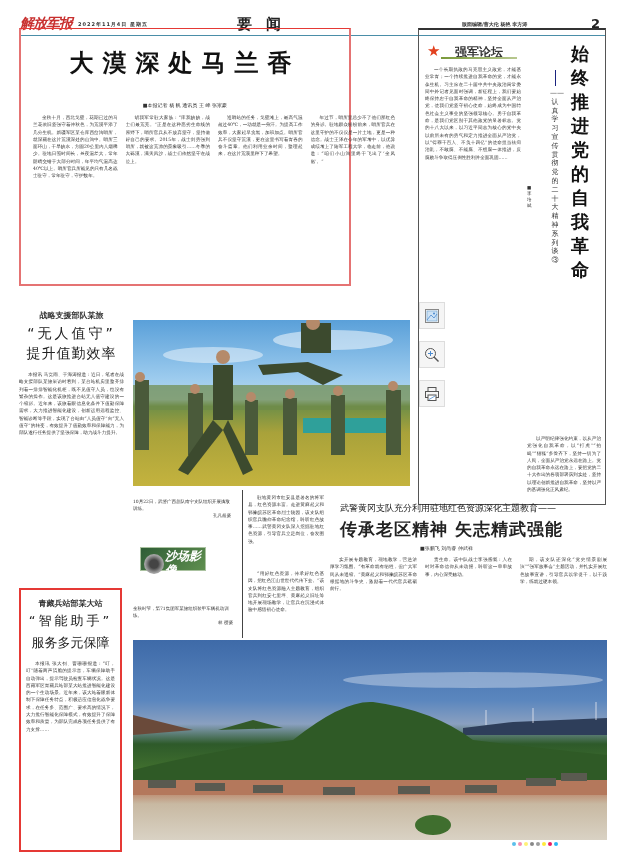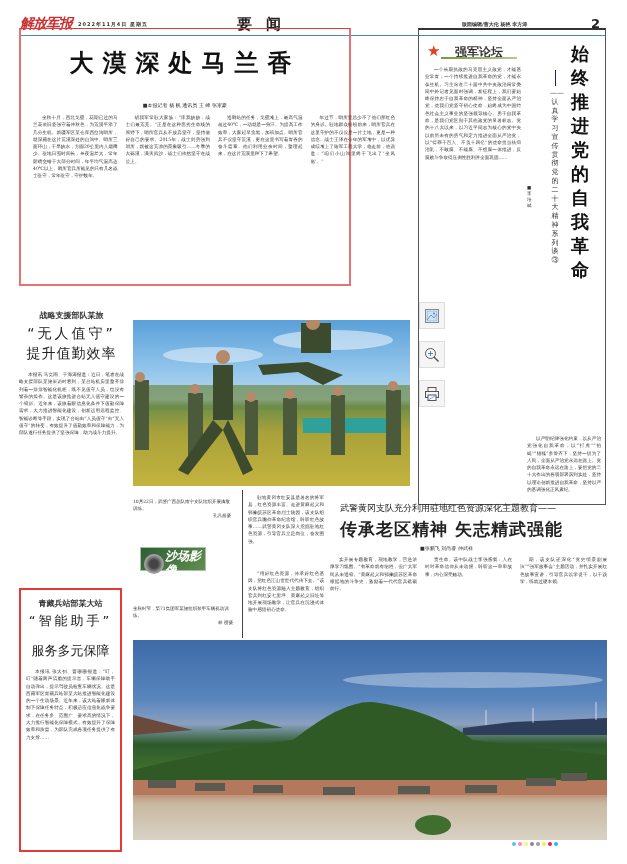--- a/index.html
+++ b/index.html
@@ -56,21 +56,21 @@
 
   
   .kicker2 { position: absolute; left: 340px; top: 502px; font-family: "DejaVu Sans", sans-serif; font-size: 9px; color: #222; }
   .head2 { position: absolute; left: 340px; top: 518px; font-family: "DejaVu Serif", serif; font-weight: bold; font-size: 17px; color: #222; letter-spacing: 1px; }
   .byline2 { position: absolute; left: 420px; top: 545px; font-size: 5px; color: #333; }
 
   
   .red-box { position: absolute; left: 19px; top: 588px; width: 103px; height: 264px; border: 2px solid #e53935; }
   .rb-kicker { font-size: 8px; font-weight: bold; color: #333; text-align: center; margin-top: 8px; }
   .rb-head1 { font-family: "DejaVu Sans", sans-serif; font-size: 13px; color: #222; text-align: center; margin-top: 3px; letter-spacing: 3px; }
-  .rb-head2 { font-family: "DejaVu Sans", sans-serif; font-size: 13px; color: #222; text-align: center; margin-top: 12px; }
+  .rb-head2 { font-family: "DejaVu Sans", sans-serif; font-size: 13px; color: #222; text-align: center; margin-top: 4px; }
 
   .color-dots { position: absolute; left: 512px; top: 842px; display: flex; gap: 2px; }
   .dot { width: 4px; height: 4px; border-radius: 50%; }
 </style>
 </head>
 <body>
 
 <div class="masthead">
   <div class="logo">解放军报</div>
   <div class="date">2022年11月4日  星期五</div>

